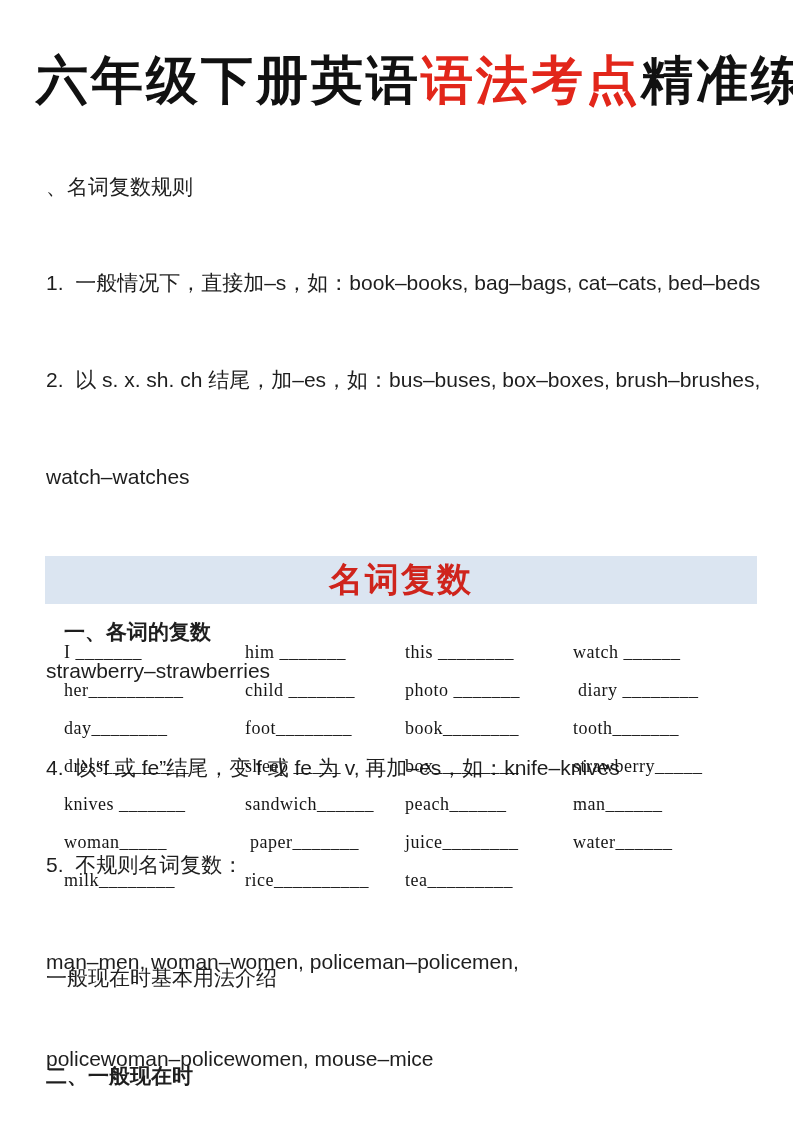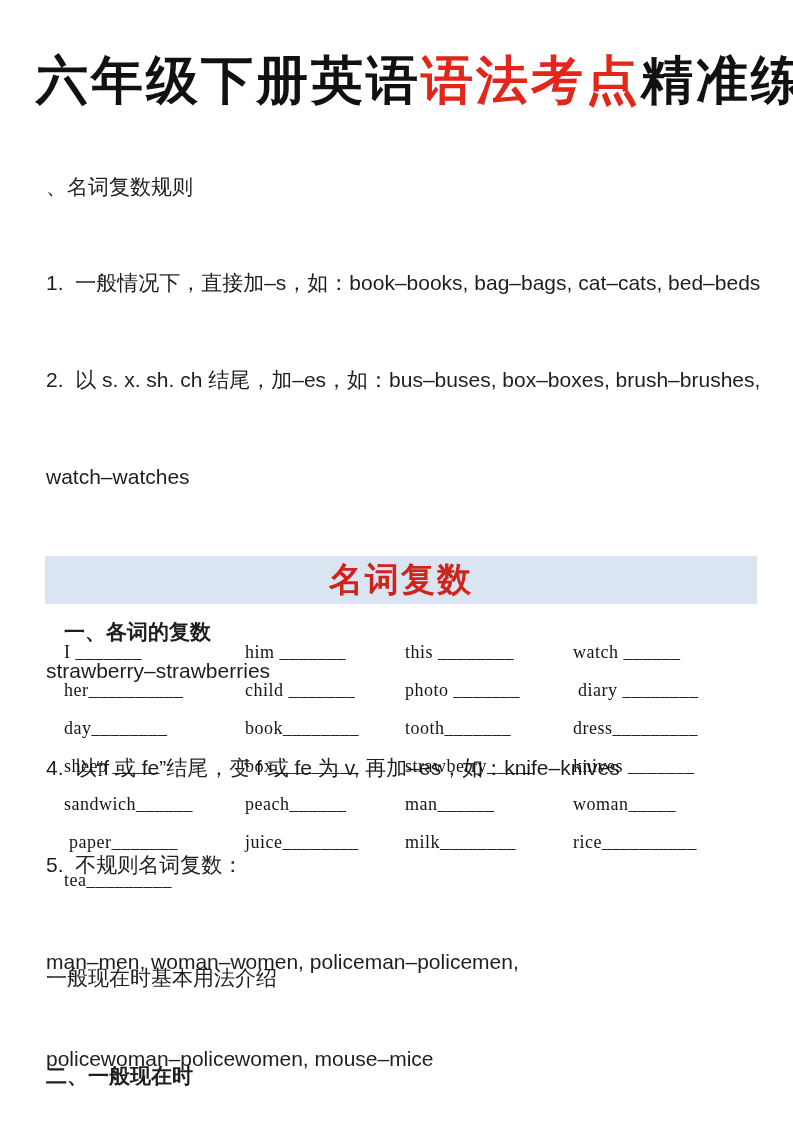--- a/index.html
+++ b/index.html
@@ -97,33 +97,35 @@
   <div class="grid">
     <div class="cell">I _______</div>
     <div class="cell">him _______</div>
     <div class="cell">this ________</div>
     <div class="cell">watch ______</div>
     <div class="cell">her__________</div>
     <div class="cell">child _______</div>
     <div class="cell">photo _______</div>
     <div class="cell"> diary ________</div>
     <div class="cell">day________</div>
+    <div class="cell">foot________</div>
     <div class="cell">book________</div>
     <div class="cell">tooth_______</div>
     <div class="cell">dress_________</div>
     <div class="cell">sheep _____</div>
     <div class="cell">box_________</div>
     <div class="cell">strawberry_____</div>
     <div class="cell">knives _______</div>
     <div class="cell">sandwich______</div>
     <div class="cell">peach______</div>
     <div class="cell">man______</div>
     <div class="cell">woman_____</div>
     <div class="cell"> paper_______</div>
     <div class="cell">juice________</div>
+    <div class="cell">water______</div>
     <div class="cell">milk________</div>
     <div class="cell">rice__________</div>
     <div class="cell">tea_________</div>
   </div>
 
   <div class="bottom">
     <div class="bline">一般现在时基本用法介绍</div>
     <div class="bline semibold">二、一般现在时</div>
     
     

